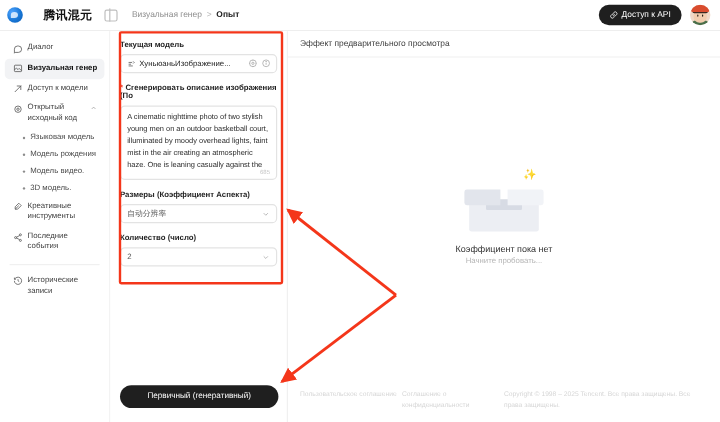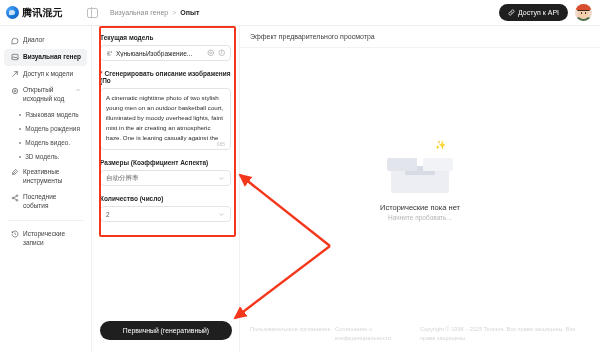--- a/index.html
+++ b/index.html
@@ -13,21 +13,21 @@
     position: relative;
   }
 
   
   .topbar {
     position: absolute; top: 0; left: 0; width: 600px; height: 26px;
     background: #ffffff;
     border-bottom: 1px solid #eeeeee;
     display: flex; align-items: center;
   }
-  .logo-wrap { display: flex; align-items: center; gap: 3px; padding-left: 6px; width: 80px; }
+  .logo-wrap { display: flex; align-items: center; gap: 17px; padding-left: 6px; width: 80px; }
   .logo-mark {
     width: 13px; height: 13px; border-radius: 50%;
     background: radial-gradient(circle at 32% 32%, #4da3ff 0%, #1877d6 55%, #0b5bb5 100%);
     position: relative; flex: none;
   }
   .logo-mark::after {
     content: ""; position: absolute; left: 2.5px; top: 4px;
     width: 6px; height: 5px; border-radius: 50% 50% 50% 10%;
     background: #e8f3ff; opacity: .85;
   }
@@ -352,21 +352,21 @@
   </div>
 
   <div class="preview-body">
     <div class="empty-ill">
       <div class="spark">✨</div>
       <div class="box-base"></div>
       <div class="box-inner"></div>
       <div class="box-lidl"></div>
       <div class="box-lidr"></div>
     </div>
-    <div class="empty-title">Исторические пока нет</div>
+    <div class="empty-title">Коэффициент пока нет</div>
     <div class="empty-sub">Начните пробовать...</div>
   </div>
 
   <div class="footer">
     <div class="foot-link">Пользовательское соглашение</div>
     <div class="foot-link">Соглашение о конфиденциальности</div>
     <div class="foot-copy">Copyright © 1998 – 2025 Tencent. Все права защищены. Все права защищены.</div>
   </div>
 </div>
 

